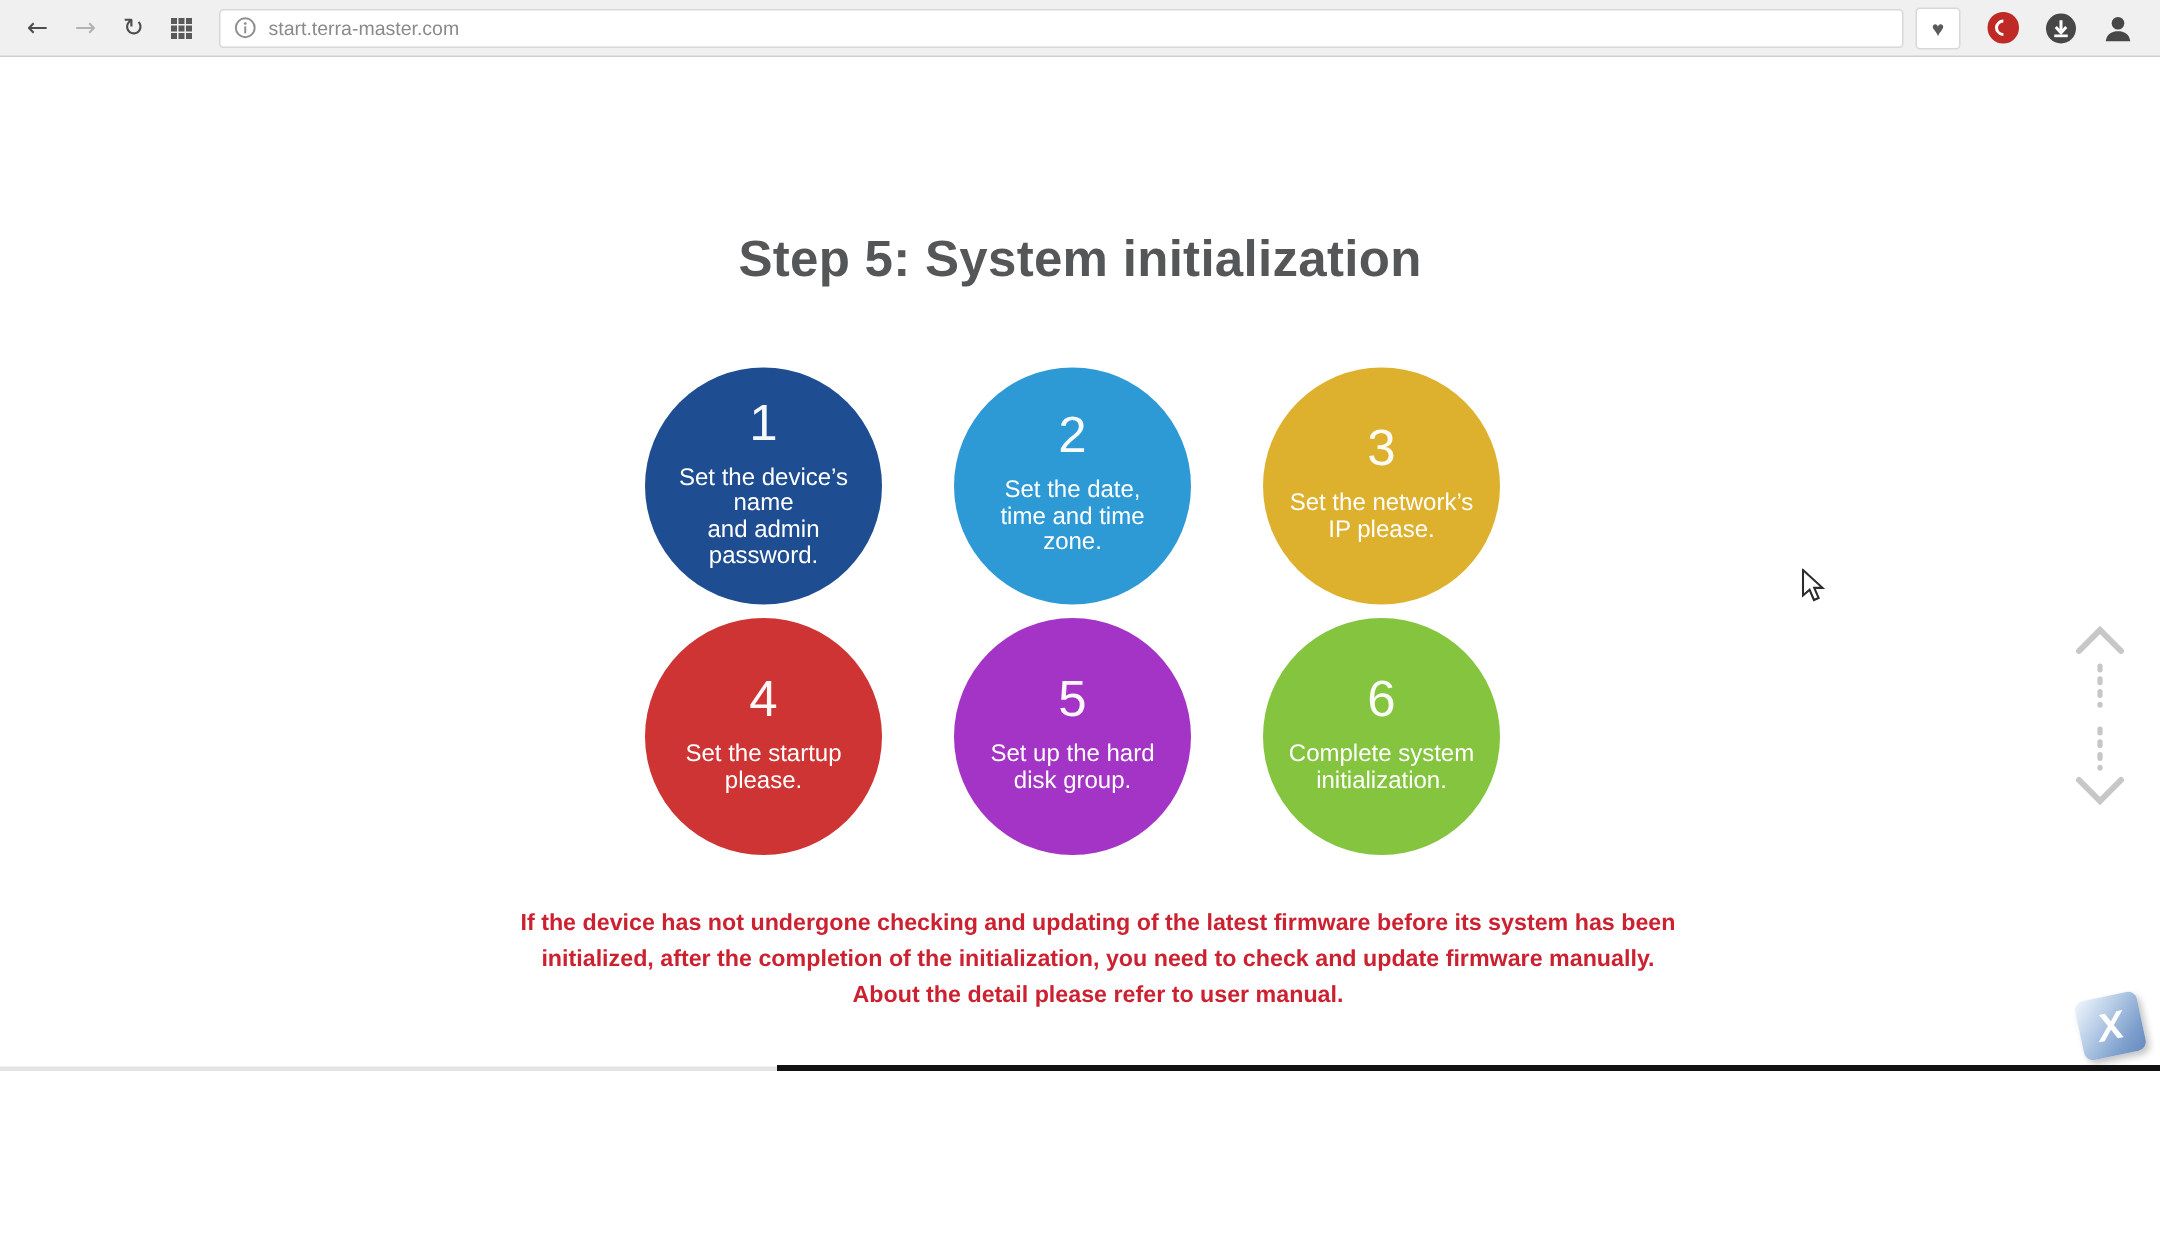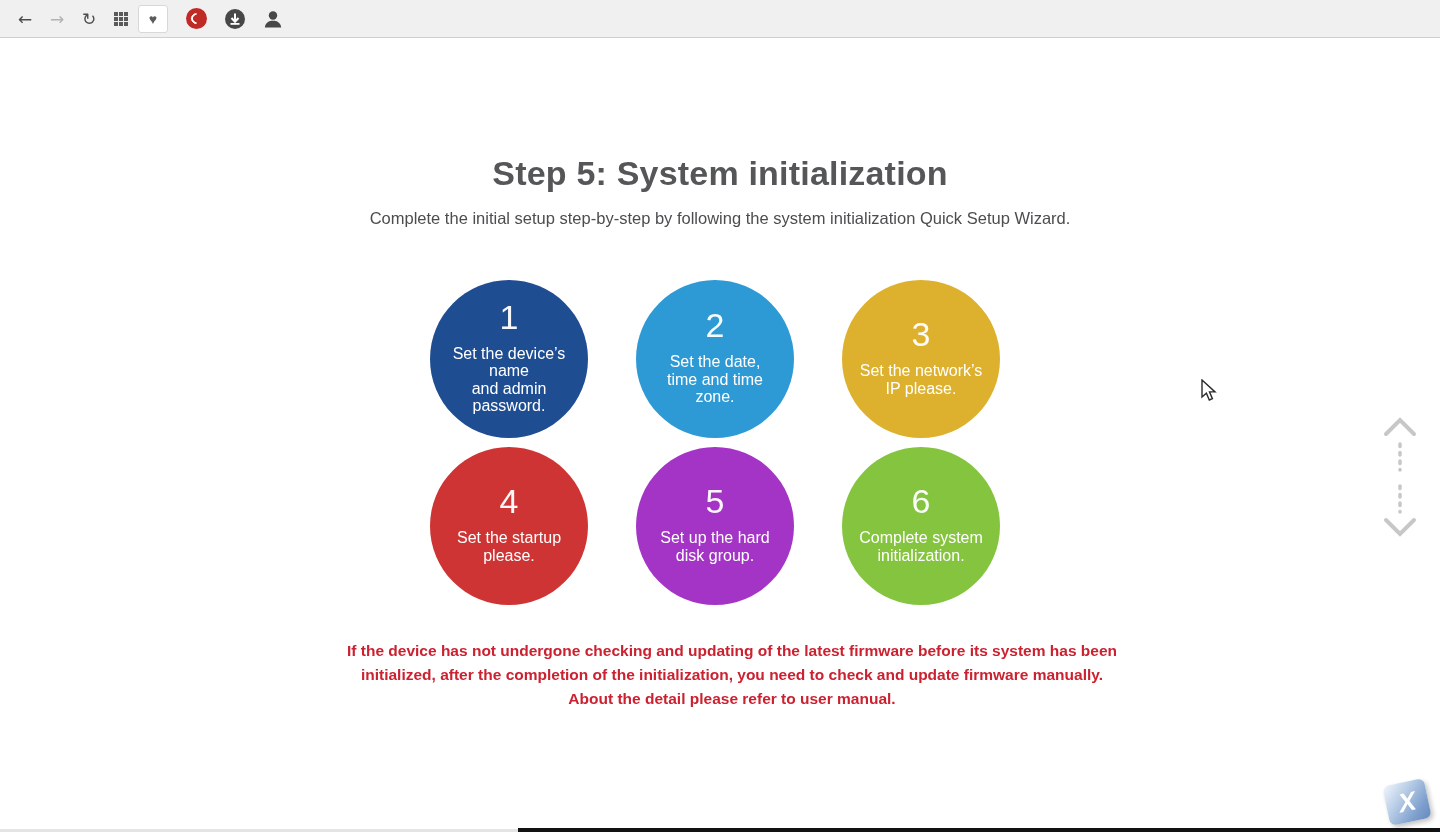--- a/index.html
+++ b/index.html
@@ -38,21 +38,21 @@
     display:flex; align-items:center; justify-content:center;
   }
   .ext-red i {
     display:block; width:11px; height:11px; border-radius:50%;
     border:2.5px solid #fff; border-right-color:transparent; border-bottom-color:transparent;
     transform:rotate(-45deg);
   }
   .chrome-right-icon { width:22px; height:22px; margin:0 7px; }
 
   
-  .page { position:relative; height:794px; background:#fff; }
+  .page { position:relative; height:676px; background:#fff; }
   .page-title {
     padding-top:116px; text-align:center; font-size:34px; font-weight:bold;
     color:#555658; letter-spacing:.2px;
   }
   .page-subtitle {
     margin-top:16px; text-align:center; font-size:16.5px; color:#4c4d4f;
   }
   .steps-grid {
     width:570px; margin:52px auto 0; position:relative; left:-5px;
     display:grid; grid-template-columns:repeat(3,158px); gap:9px 48px;
@@ -106,20 +106,28 @@
         <span></span>
         <span></span>
         <span></span>
         <span></span>
         <span></span>
         <span></span>
         <span></span>
     </span>
   </button>
 
+  <div class="url-bar">
+    <svg class="site-info-icon" viewBox="0 0 16 16">
+      <circle cx="8" cy="8" r="6.7" fill="none" stroke="#8f8f8f" stroke-width="1.4"></circle>
+      <circle cx="8" cy="5" r="1" fill="#8f8f8f"></circle>
+      <rect x="7.3" y="7" width="1.4" height="5" fill="#8f8f8f"></rect>
+    </svg>
+    <span class="url-text">start.terra-master.com</span>
+  </div>
 
   <div class="heart-box">♥</div>
 
   <span class="ext-red">
       <i></i>
     </span>
 
   <svg class="chrome-right-icon" viewBox="0 0 22 22">
     <circle cx="11" cy="11" r="10" fill="#474747"></circle>
     <path d="M11 5.5 L11 12" stroke="#fff" stroke-width="2"></path>
@@ -129,21 +137,20 @@
 
   <svg class="chrome-right-icon" viewBox="0 0 22 22">
     <circle cx="11" cy="7.5" r="4.2" fill="#474747"></circle>
     <path d="M2.8 19.5 C3.5 14.5 7 12.8 11 12.8 C15 12.8 18.5 14.5 19.2 19.5 Z" fill="#474747"></path>
   </svg>
 </div>
 
 <div class="page">
 
   <h1 class="page-title">Step 5: System initialization</h1>
-  <p class="page-subtitle">Complete the initial setup step-by-step by following the system initialization Quick Setup Wizard.</p>
 
   <div class="steps-grid">
     <div class="step" style="background: rgb(30, 77, 146);">
       <div class="step-num">1</div>
       <div class="step-label">Set the device’s name
 and admin password.</div>
     </div>
     <div class="step" style="background: rgb(45, 154, 214);">
       <div class="step-num">2</div>
       <div class="step-label">Set the date,

